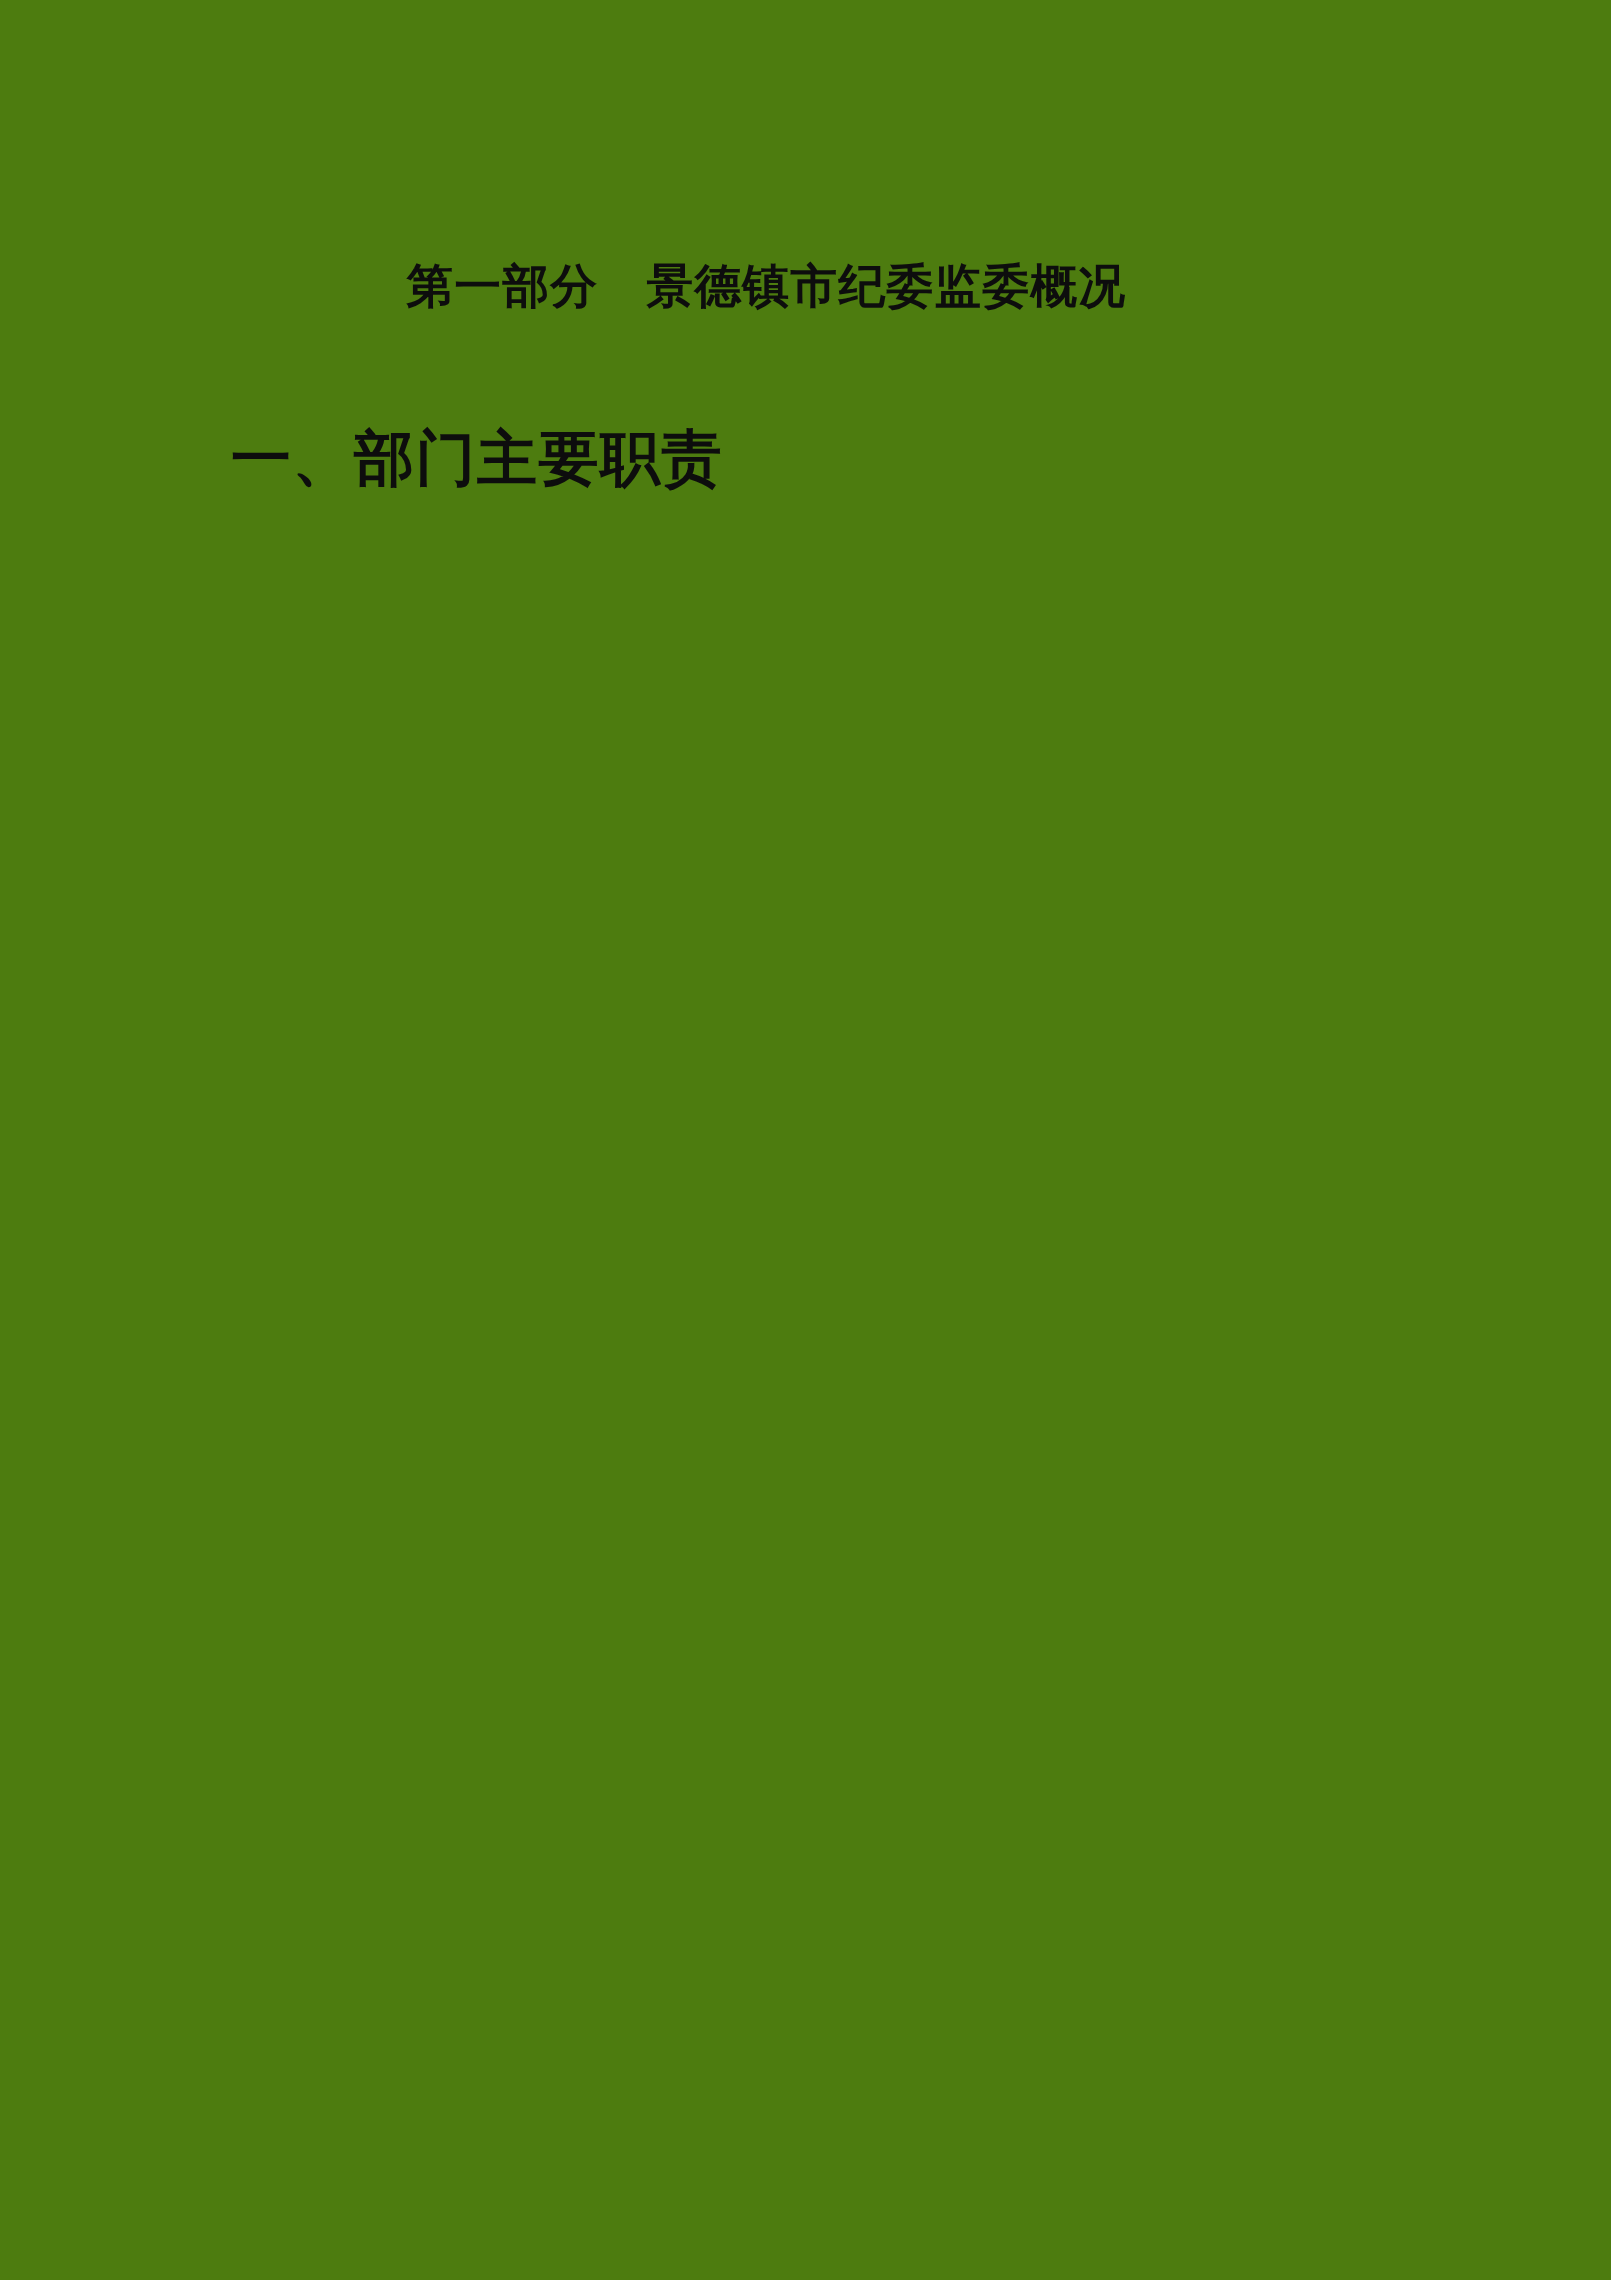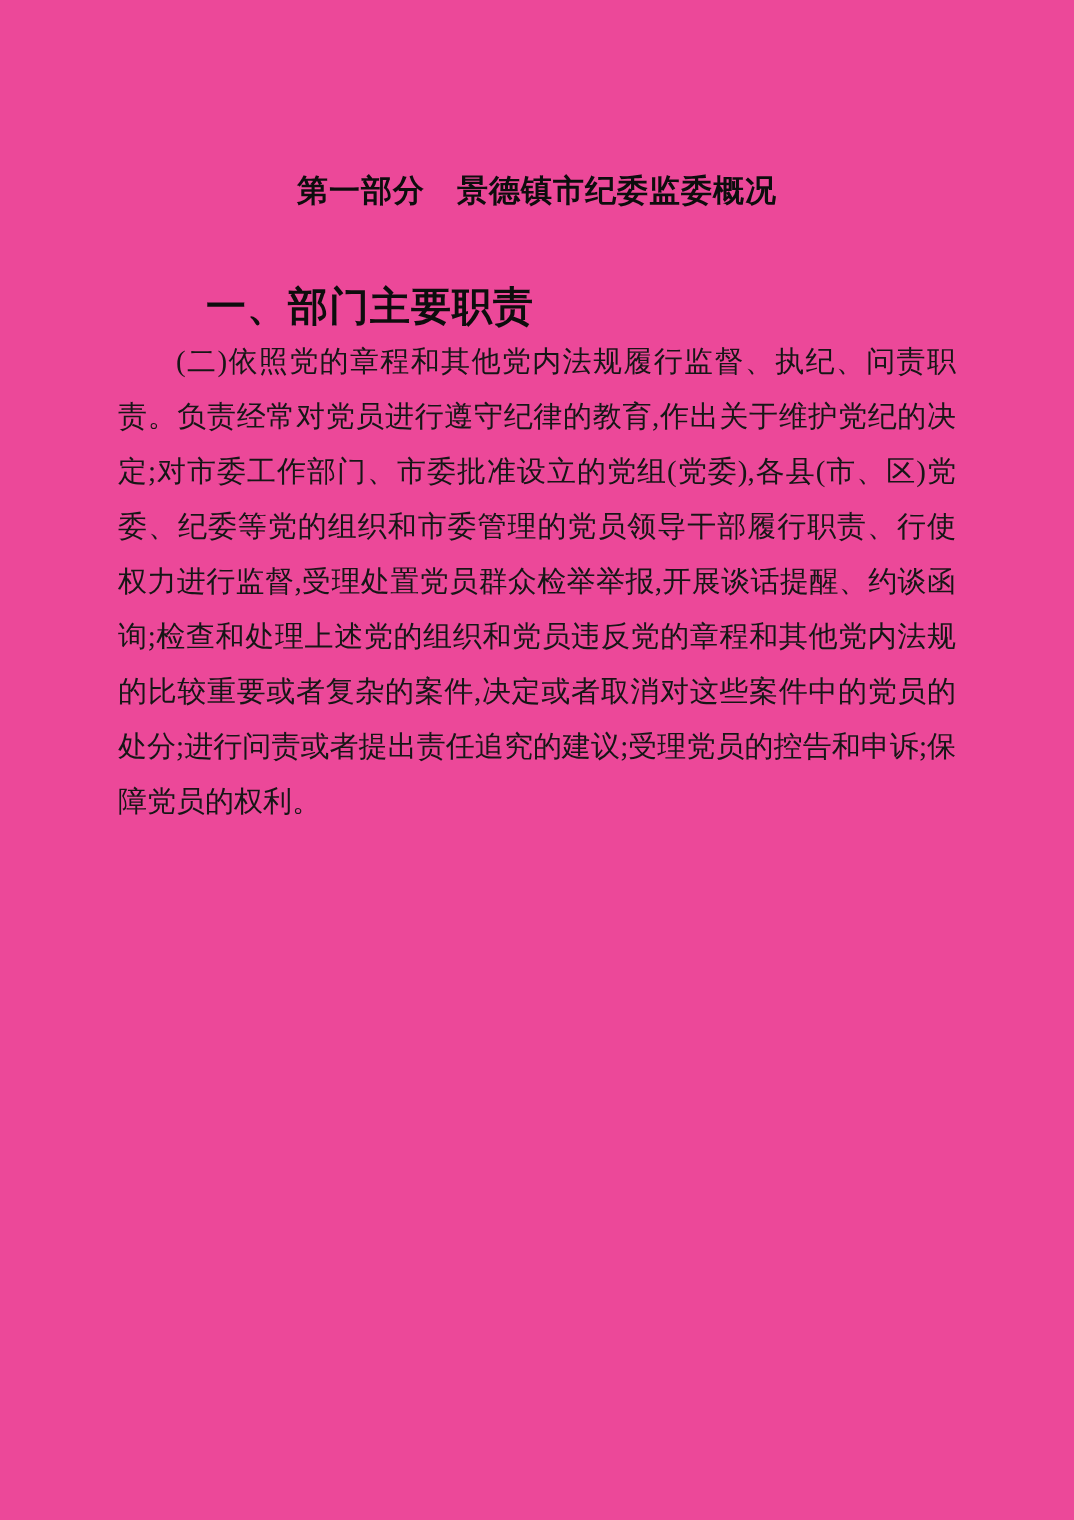--- a/index.html
+++ b/index.html
@@ -6,23 +6,23 @@
 
   html, body {
     background: #ffffff;
   }
 
   .page {
     position: relative;
     width: 1074px;
     height: 1520px;
     margin: 0 auto;
-    background: #ec4899;
+    background: #4d7c0f;
     color: #111111;
-    padding: 170px 118px 0 118px;
+    padding: 170px 118px 0 66px;
     overflow: hidden;
   }
 
   .doc-title {
     font-family: "Liberation Sans", sans-serif;
     font-weight: bold;
     font-size: 31px;
     line-height: 42px;
     text-align: center;
     color: #0d0d0d;
@@ -58,16 +58,15 @@
 </head>
 <body>
 
 <div class="page">
 
   <h1 class="doc-title">第一部分　景德镇市纪委监委概况</h1>
 
   <h2 class="section-heading">一、部门主要职责</h2>
 
   <div class="doc-body">
-    <p>(二)依照党的章程和其他党内法规履行监督、执纪、问责职责。负责经常对党员进行遵守纪律的教育,作出关于维护党纪的决定;对市委工作部门、市委批准设立的党组(党委),各县(市、区)党委、纪委等党的组织和市委管理的党员领导干部履行职责、行使权力进行监督,受理处置党员群众检举举报,开展谈话提醒、约谈函询;检查和处理上述党的组织和党员违反党的章程和其他党内法规的比较重要或者复杂的案件,决定或者取消对这些案件中的党员的处分;进行问责或者提出责任追究的建议;受理党员的控告和申诉;保障党员的权利。</p>
   </div>
 
 </div>
 
 </body></html>

